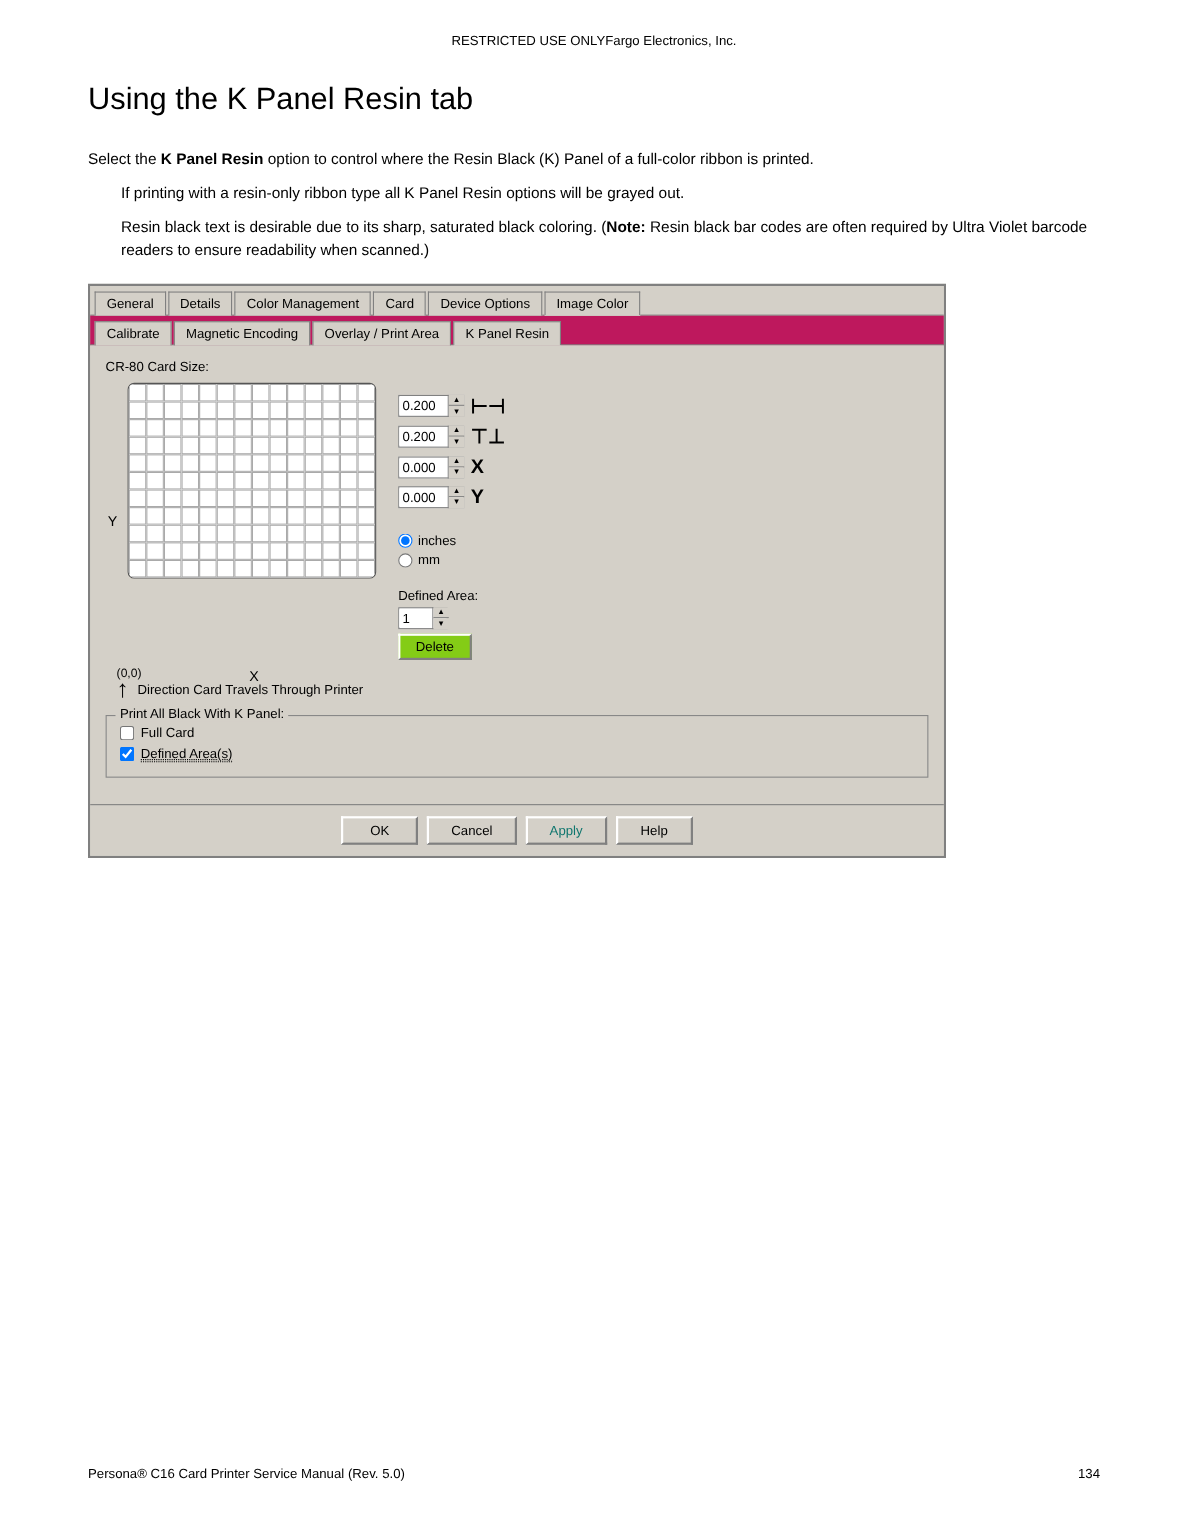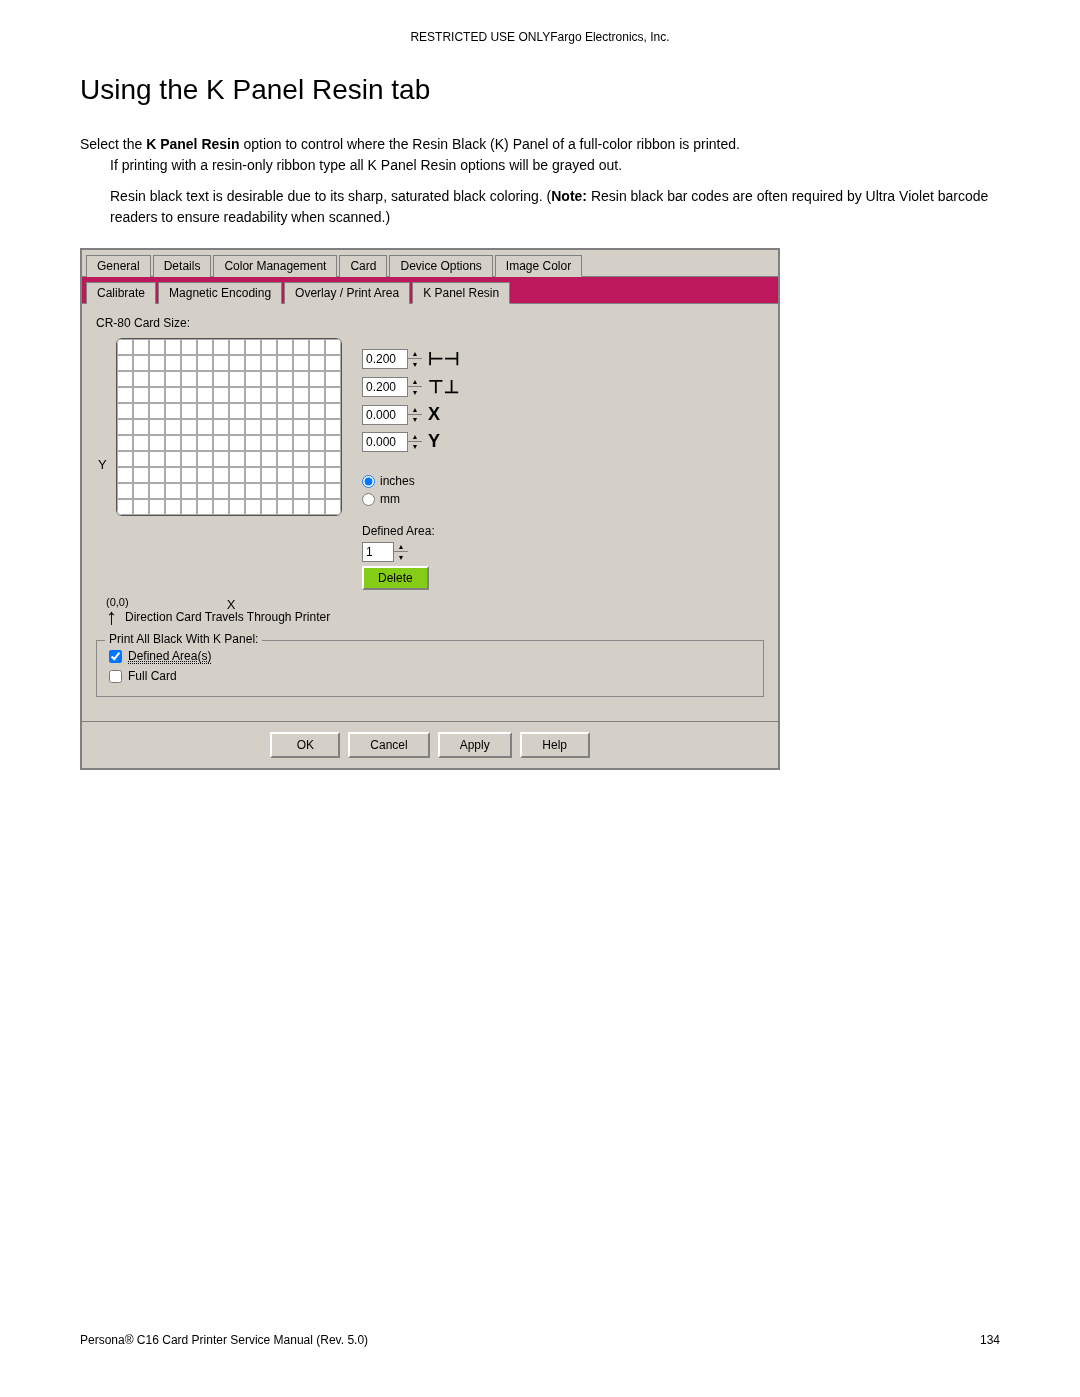--- a/index.html
+++ b/index.html
@@ -27,37 +27,37 @@
     .page-title {
       font-size: 28px;
       font-weight: normal;
       margin-bottom: 28px;
       margin-top: 10px;
     }
 
     .body-text {
       font-size: 14px;
       line-height: 1.5;
-      margin-bottom: 0;
+      margin-bottom: 10px;
     }
 
     .indented-text {
       font-size: 14px;
       line-height: 1.5;
       margin-left: 30px;
       margin-bottom: 10px;
     }
 
     
     .dialog {
       border: 2px solid #808080;
       background: #d4d0c8;
       margin: 20px 0;
       padding: 0;
-      width: 700px;
+      width: 780px;
     }
 
     
     .tab-bar-top {
       display: flex;
       background: #d4d0c8;
       border-bottom: 1px solid #808080;
       padding: 4px 4px 0 4px;
       gap: 2px;
     }
@@ -327,21 +327,21 @@
       border-top-color: #ffffff;
       border-left-color: #ffffff;
       border-right-color: #808080;
       border-bottom-color: #808080;
       font-size: 12px;
       cursor: pointer;
       min-width: 70px;
     }
 
     .footer-btn.disabled {
-      color: #000000;
+      color: #0f766e;
       cursor: default;
     }
 
     .page-footer {
       display: flex;
       justify-content: space-between;
       padding: 20px 80px;
       font-size: 12px;
       position: absolute;
       bottom: 30px;
@@ -660,26 +660,26 @@
 
       <div class="direction-row">
         <span class="arrow-up">↑</span>
         <span>Direction Card Travels Through Printer</span>
       </div>
 
       <div class="print-section">
         <span class="print-section-legend">Print All Black With K Panel:</span>
 
         <div class="checkbox-row">
+          <input type="checkbox" style="">
+          <label>Full Card</label>
+        </div>
+        <div class="checkbox-row">
           <input type="checkbox" checked="" style="">
           <label style="text-decoration:underline dotted; text-decoration-color:#000; border-bottom: 1px dotted #000;">Defined Area(s)</label>
-        </div>
-        <div class="checkbox-row">
-          <input type="checkbox" style="">
-          <label>Full Card</label>
         </div>
       </div>
 
 
     </div>
 
     <div class="dialog-footer">
       <button class="footer-btn">OK</button>
       <button class="footer-btn">Cancel</button>
       <button class="footer-btn disabled" disabled="">Apply</button>

